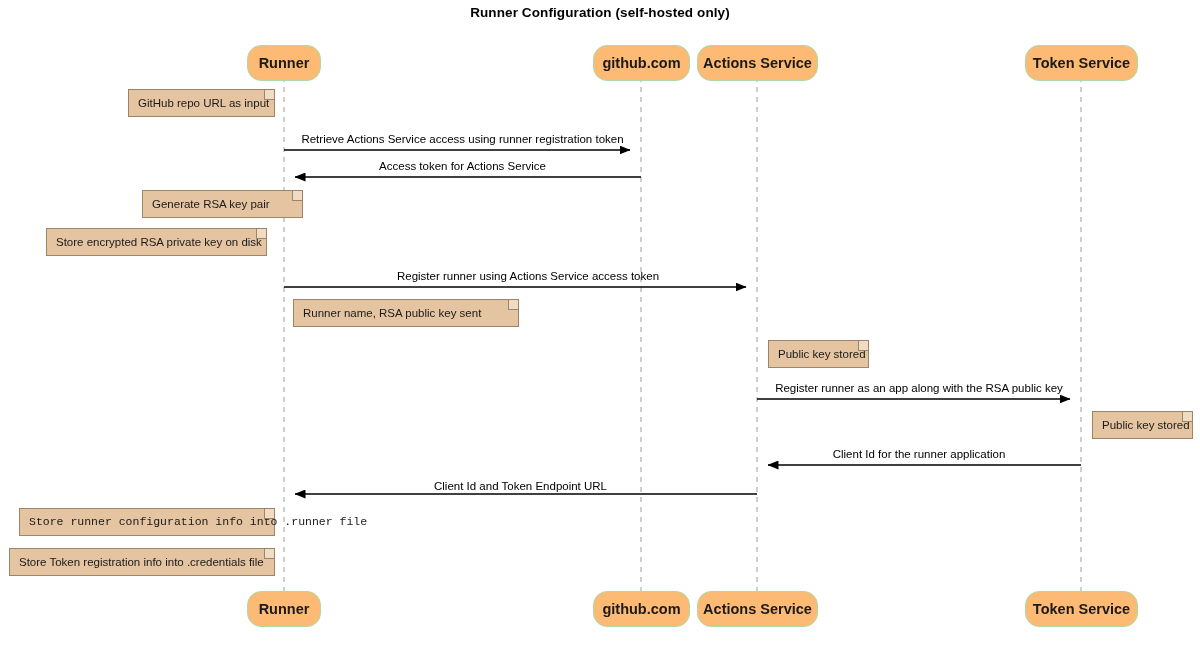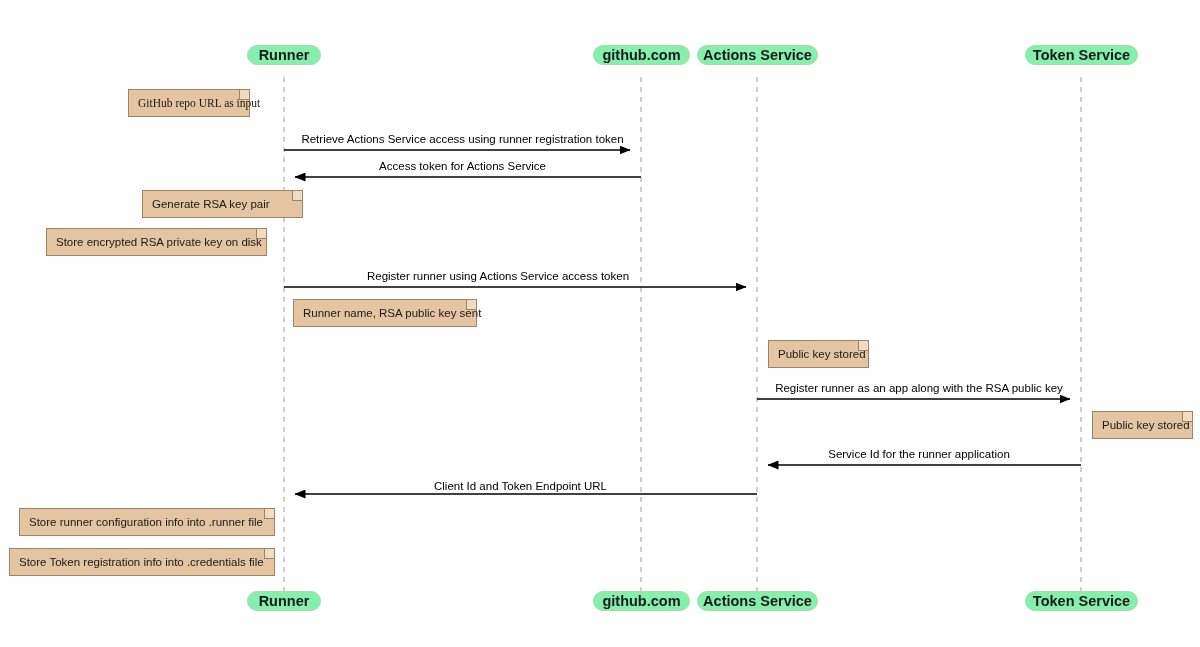--- a/index.html
+++ b/index.html
@@ -37,31 +37,31 @@
     width: 1200px;
     text-align: center;
     font-size: 13.5px;
     font-weight: bold;
     color: #000000;
     letter-spacing: 0.1px;
   }
   .participant-box {
     position: absolute;
     box-sizing: border-box;
-    background: #86efac;
+    background: #fdba74;
     border: 1px solid #A9DCA8;
     border-radius: 14px;
     display: flex;
     align-items: center;
     justify-content: center;
     font-size: 14.5px;
     font-weight: bold;
     color: #1a1a1a;
     white-space: nowrap;
-    height: 20px;
+    height: 36px;
   }
   .note-box {
     position: absolute;
     box-sizing: border-box;
     background: #E5C4A1;
     border: 1px solid #9E8466;
     font-size: 11.5px;
     color: #1a1a1a;
     white-space: nowrap;
     height: 28px;
@@ -85,20 +85,21 @@
     color: #000000;
     white-space: nowrap;
     transform: translateX(-50%);
   }
 </style>
 </head>
 <body>
 
 <div id="diagram-root">
 
+  <div class="diagram-title">Runner Configuration (self-hosted only)</div>
 
   <svg class="diagram-svg" xmlns="http://www.w3.org/2000/svg">
     <defs>
       <marker id="arrow-right" markerWidth="11" markerHeight="9" refX="10.5" refY="4.5" orient="auto" markerUnits="userSpaceOnUse">
         <path d="M0,0 L11,4.5 L0,9 z" fill="#000000"></path>
       </marker>
       <marker id="arrow-left" markerWidth="11" markerHeight="9" refX="10.5" refY="4.5" orient="auto" markerUnits="userSpaceOnUse">
         <path d="M0,0 L11,4.5 L0,9 z" fill="#000000"></path>
       </marker>
     </defs>
@@ -140,31 +141,31 @@
         <span>github.com</span>
       </div>
       <div class="participant-box" style="left: 697px; top: 591px; width: 121px;">
         <span>Actions Service</span>
       </div>
       <div class="participant-box" style="left: 1025px; top: 591px; width: 113px;">
         <span>Token Service</span>
       </div>
     </div>
   <div id="notes-layer">
-      <div class="note-box" style="left: 128px; top: 89px; width: 122px; font-family: Liberation Serif, serif;"><span>GitHub repo URL as input</span><span class="note-fold"></span></div>
+      <div class="note-box" style="left: 128px; top: 89px; width: 147px;"><span>GitHub repo URL as input</span><span class="note-fold"></span></div>
       <div class="note-box" style="left: 142px; top: 190px; width: 161px;"><span>Generate RSA key pair</span><span class="note-fold"></span></div>
       <div class="note-box" style="left: 46px; top: 228px; width: 221px;"><span>Store encrypted RSA private key on disk</span><span class="note-fold"></span></div>
-      <div class="note-box" style="left: 293px; top: 299px; width: 184px;"><span>Runner name, RSA public key sent</span><span class="note-fold"></span></div>
+      <div class="note-box" style="left: 293px; top: 299px; width: 226px;"><span>Runner name, RSA public key sent</span><span class="note-fold"></span></div>
       <div class="note-box" style="left: 768px; top: 340px; width: 101px;"><span>Public key stored</span><span class="note-fold"></span></div>
       <div class="note-box" style="left: 1092px; top: 411px; width: 101px;"><span>Public key stored</span><span class="note-fold"></span></div>
-      <div class="note-box" style="left: 19px; top: 508px; width: 256px;"><span>Store runner configuration info into .runner file</span><span class="note-fold"></span></div>
+      <div class="note-box" style="left: 19px; top: 508px; width: 256px; font-family: Liberation Mono, monospace;"><span>Store runner configuration info into .runner file</span><span class="note-fold"></span></div>
       <div class="note-box" style="left: 9px; top: 548px; width: 266px;"><span>Store Token registration info into .credentials file</span><span class="note-fold"></span></div>
     </div>
   <div id="labels-layer">
       <div class="msg-label" style="left: 462.5px; top: 133px;">Retrieve Actions Service access using runner registration token</div>
       <div class="msg-label" style="left: 462.5px; top: 160px;">Access token for Actions Service</div>
-      <div class="msg-label" style="left: 498px; top: 270px;">Register runner using Actions Service access token</div>
+      <div class="msg-label" style="left: 528px; top: 270px;">Register runner using Actions Service access token</div>
       <div class="msg-label" style="left: 919px; top: 382px;">Register runner as an app along with the RSA public key</div>
-      <div class="msg-label" style="left: 919px; top: 448px;">Service Id for the runner application</div>
+      <div class="msg-label" style="left: 919px; top: 448px;">Client Id for the runner application</div>
       <div class="msg-label" style="left: 520.5px; top: 480px;">Client Id and Token Endpoint URL</div>
     </div>
 
 </div>
 
 </body></html>

